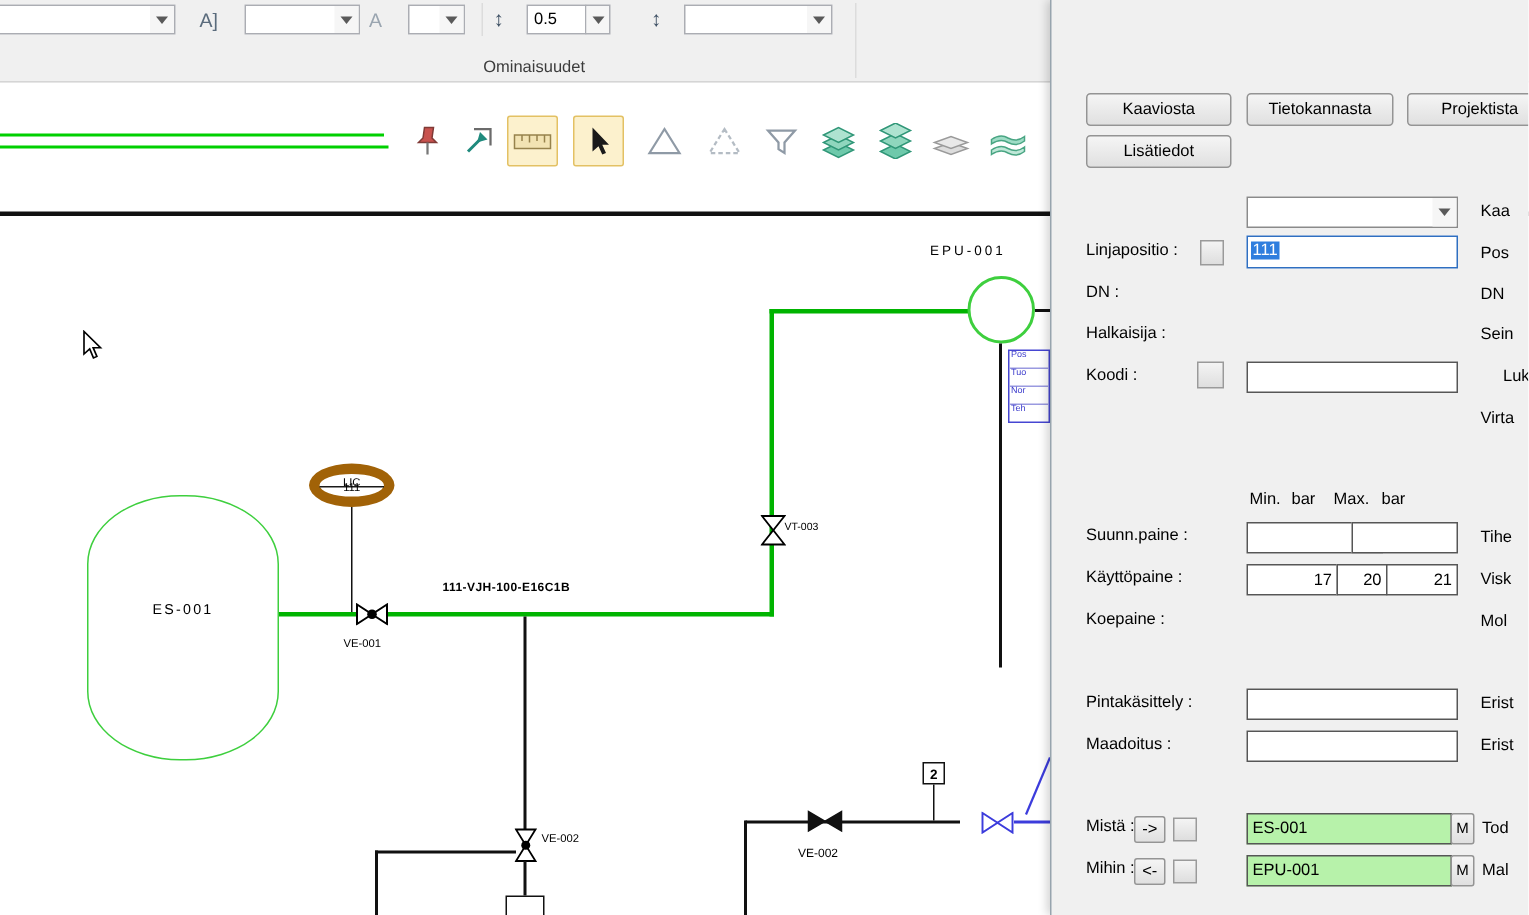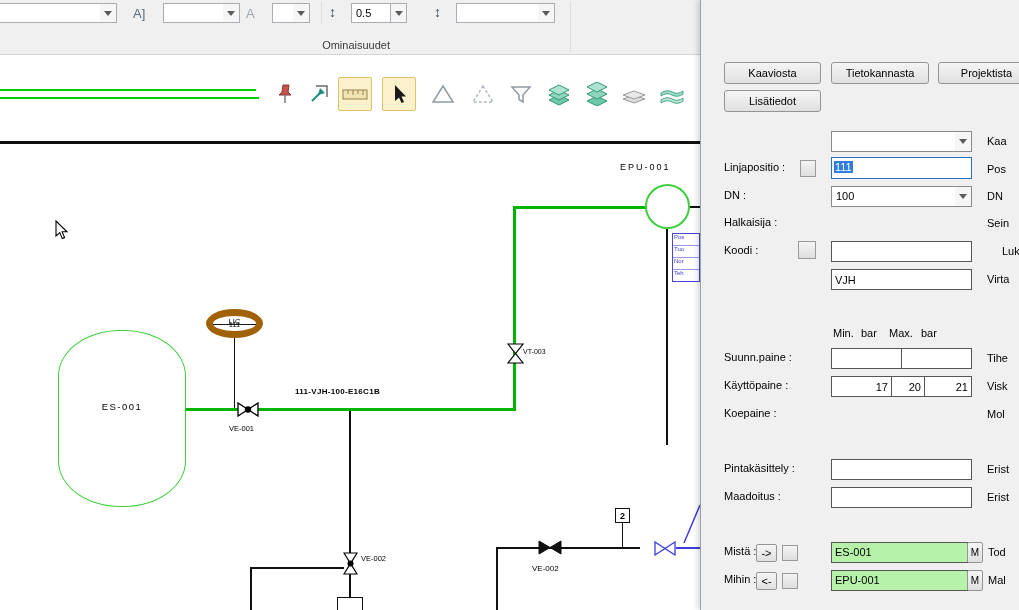--- a/index.html
+++ b/index.html
@@ -260,37 +260,30 @@
     <span class="lbl" style="left:286px; top:135px;">Kaa</span>
 
     <span class="lbl" style="left:23px; top:161px;">Linjapositio :</span>
     <div class="sbtn" style="left:99px; top:160px; width:16px; height:17px;"></div>
     <div class="focused" style="left:130px; top:157px; width:141px; height:22px;">
       <span class="sel">111</span>
     </div>
     <span class="lbl" style="left:286px; top:163px;">Pos</span>
 
     <span class="lbl" style="left:23px; top:189px;">DN :</span>
-    <div class="dcombo" style="left:130px; top:186px; width:141px; height:21px;">
-      <span class="val">100</span>
-      <span class="chev">
-          <span class="tri"></span>
-        </span>
-    </div>
     <span class="lbl" style="left:286px; top:190px;">DN</span>
 
     <span class="lbl" style="left:23px; top:216px;">Halkaisija :</span>
     <span class="lbl" style="left:286px; top:217px;">Sein</span>
 
     <span class="lbl" style="left:23px; top:244px;">Koodi :</span>
     <div class="sbtn" style="left:97px; top:241px; width:18px; height:18px;"></div>
     <input class="inp" style="left: 130px; top: 241px; width: 141px; height: 21px;" value="">
     <span class="lbl" style="left:286px; top:245px;padding-left:15px;">Luk</span>
 
-    <input class="inp" style="left: 130px; top: 269px; width: 141px; height: 21px;" value="VJH">
     <span class="lbl" style="left:286px; top:273px;">Virta</span>
 
     <span class="lbl" style="left:132px; top:327px;">Min.</span>
     <span class="lbl" style="left:160px; top:327px;">bar</span>
     <span class="lbl" style="left:188px; top:327px;">Max.</span>
     <span class="lbl" style="left:220px; top:327px;">bar</span>
 
     <span class="lbl" style="left:23px; top:351px;">Suunn.paine :</span>
     <input class="inp num" style="left: 130px; top: 348px; width: 91px; height: 21px;" value="16">
     <input class="inp num" style="left: 200px; top: 348px; width: 71px; height: 21px;" value="">

